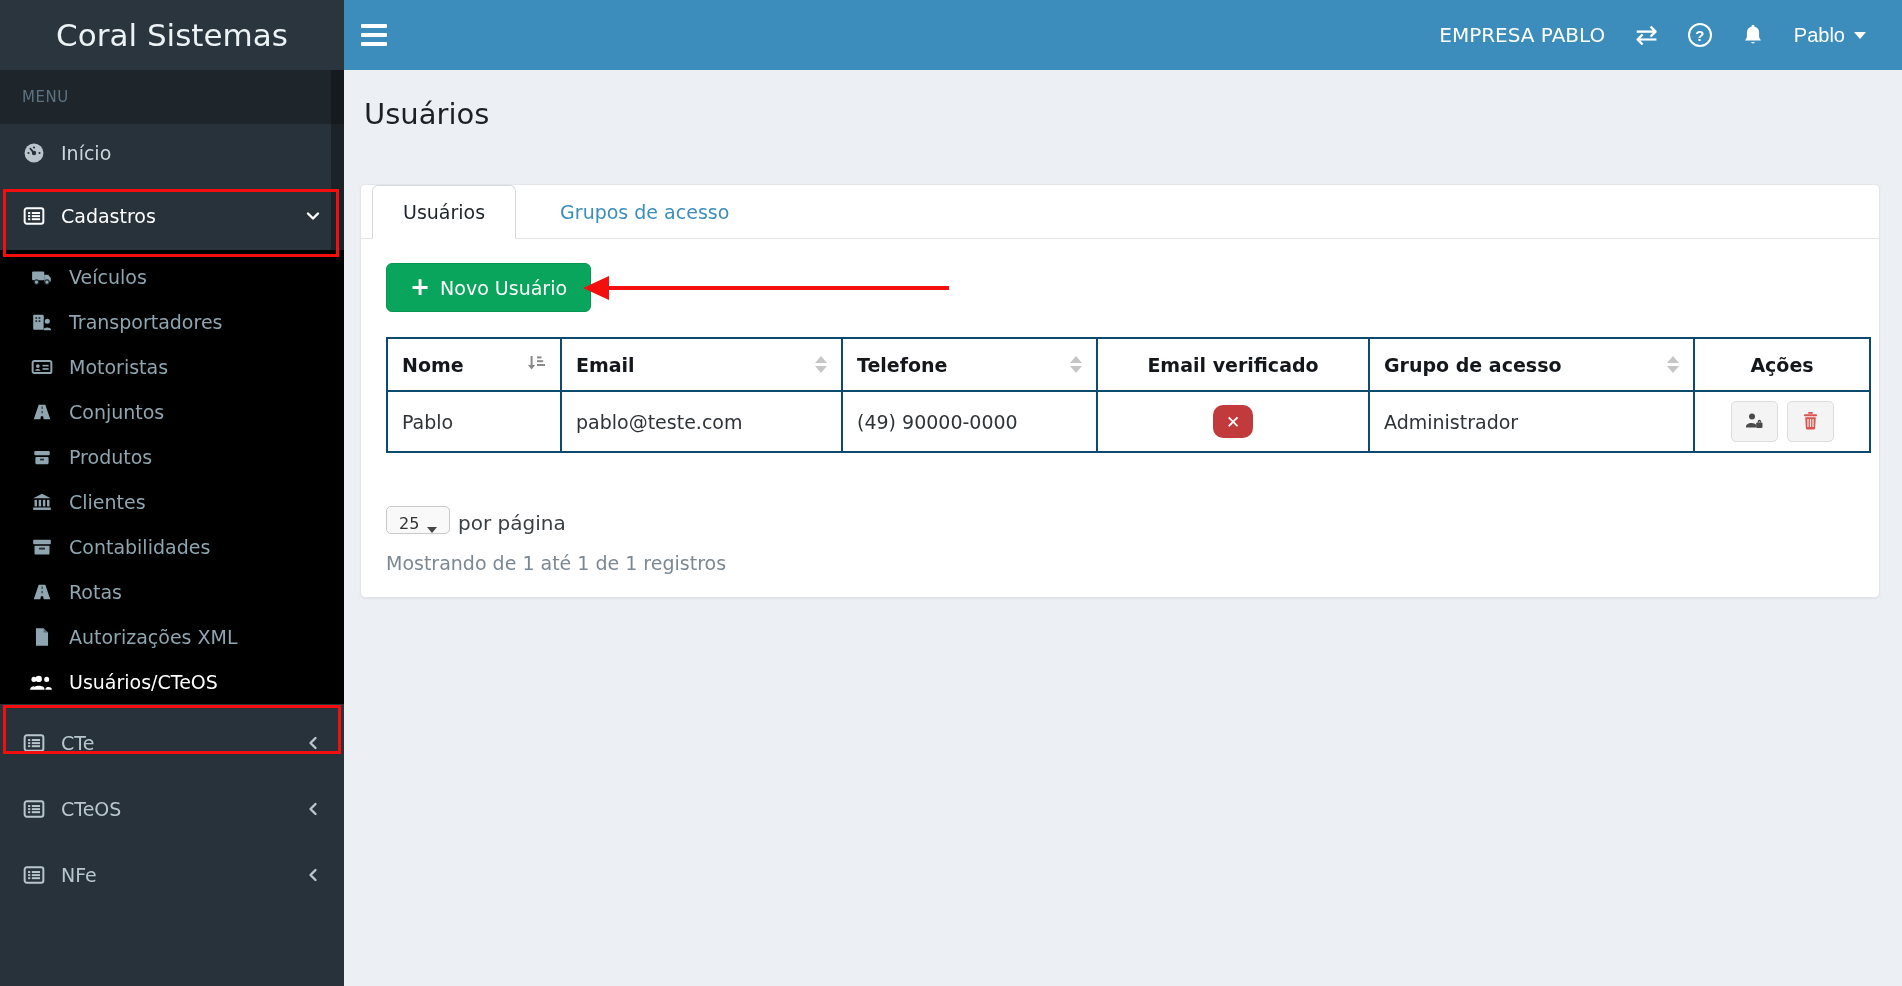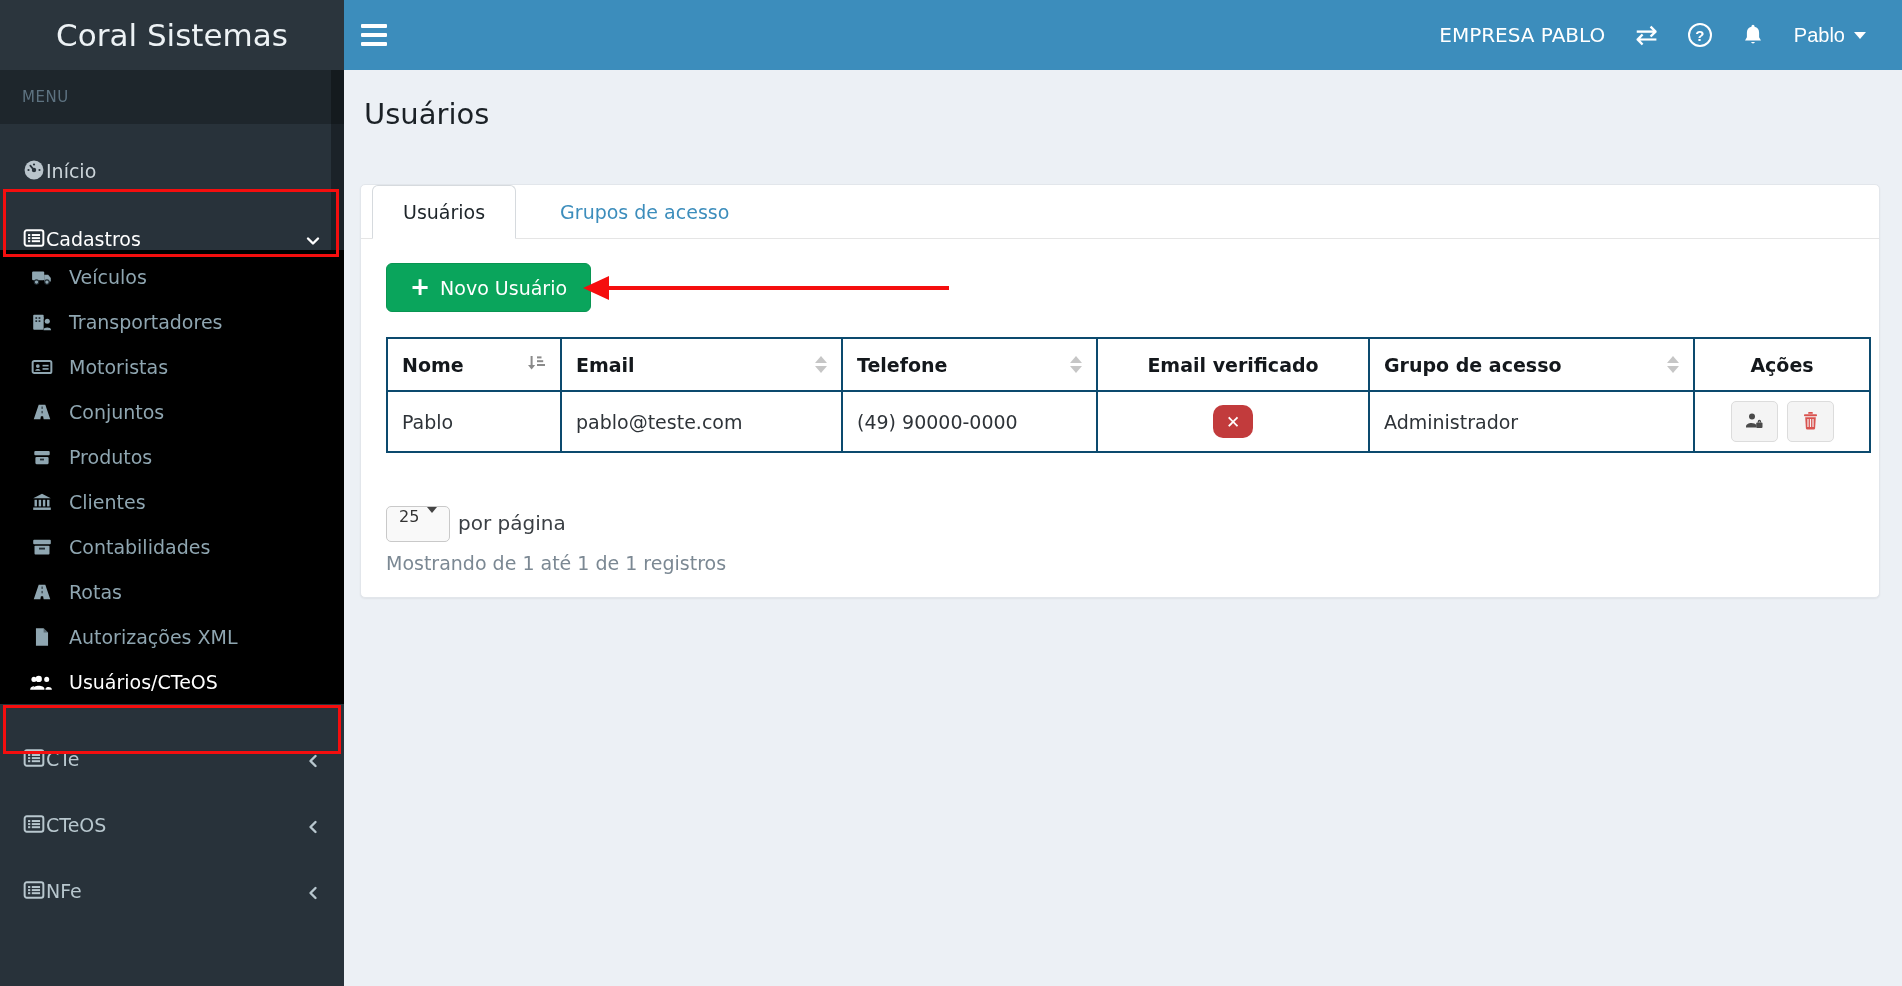--- a/index.html
+++ b/index.html
@@ -5,21 +5,21 @@
   *{box-sizing:border-box;margin:0;padding:0}
   html,body{width:1902px;height:986px;overflow:hidden}
   body{font-family:"DejaVu Sans","Liberation Sans",sans-serif;background:#ecf0f5;position:relative}
 
   
   .sidebar{position:absolute;left:0;top:0;width:344px;height:986px;background:#28323a;z-index:5}
   .logo{height:70px;display:flex;align-items:center;justify-content:center;background:#2b353d;
         color:#edf2f5;font-size:31px;cursor:pointer}
   .menu-header{height:54px;background:#1e262c;color:#5d7280;font-size:15px;display:flex;
         align-items:center;padding:16px 22px;letter-spacing:.5px}
-  .nav-item{height:58px;display:flex;align-items:flex-end;padding:0 22px;color:#ccd5da;
+  .nav-item{height:58px;display:flex;align-items:center;gap:15px;padding:0 22px;color:#ccd5da;
         font-size:19px;cursor:pointer}
   .nav-item.parent{height:68px;color:#fff}
   .nav-item.bottom{height:55px;margin-top:11px;color:#b8c7ce}
   .nav-item .chev{margin-left:auto;display:flex}
   .submenu{list-style:none;background:#000000;padding-top:4px}
   .sub-item{height:45px;display:flex;align-items:center;gap:15px;padding:0 22px 0 30px;
         color:#8fa6b1;font-size:19px;cursor:pointer}
   .sub-item.active{color:#fff}
   .ico{width:24px;height:24px;flex:0 0 24px;display:inline-flex;align-items:center;justify-content:center}
   .ico svg{display:block}
@@ -80,22 +80,22 @@
   .sort-both i{display:block;width:0;height:0;border-left:6px solid transparent;border-right:6px solid transparent}
   .sort-both .up{border-bottom:7px solid #c6c6c6}
   .sort-both .down{border-top:7px solid #c6c6c6}
   .td-center{text-align:center}
   .badge-x{width:40px;height:33px;background:#c23b3c;border-radius:10px;color:#fff;margin:0 auto;
         display:flex;align-items:center;justify-content:center;font-size:17px;font-weight:bold}
   .actions{display:flex;gap:9px;justify-content:center}
   .abtn{width:47px;height:41px;background:#f4f4f4;border:1px solid #dcdcdc;border-radius:5px;
         display:flex;align-items:center;justify-content:center;cursor:pointer}
 
-  .per-page{position:absolute;left:25px;top:267px;height:36px;min-width:57px;padding:0 12px;
-        background:#f9f9f9;border:1px solid #c9c9c9;border-radius:5px;display:flex;align-items:flex-start;
+  .per-page{position:absolute;left:25px;top:267px;height:28px;min-width:57px;padding:0 12px;
+        background:#f9f9f9;border:1px solid #c9c9c9;border-radius:5px;display:flex;align-items:flex-end;
         gap:8px;font-size:16px;color:#333;cursor:pointer;font-family:inherit}
   .per-page .caret-d{width:0;height:0;border-left:5px solid transparent;border-right:5px solid transparent;
         border-top:6px solid #444}
   .pp-label{position:absolute;left:97px;top:272px;font-size:20px;color:#3a3f44}
   .summary{position:absolute;left:25px;top:313px;font-size:19px;color:#7b8893}
 </style>
 </head>
 <body>
 
 <aside class="sidebar">

